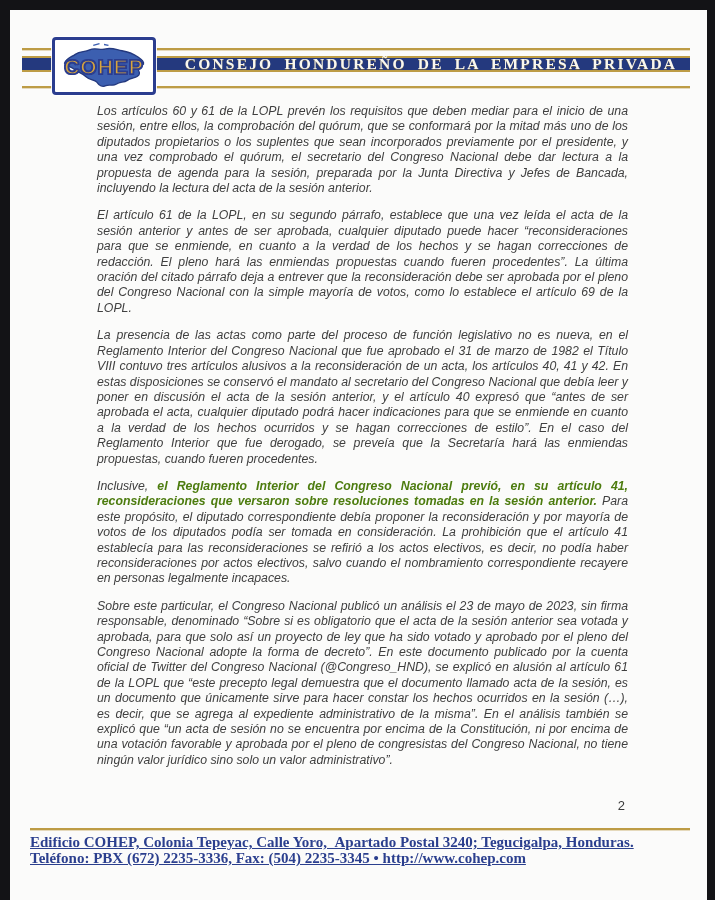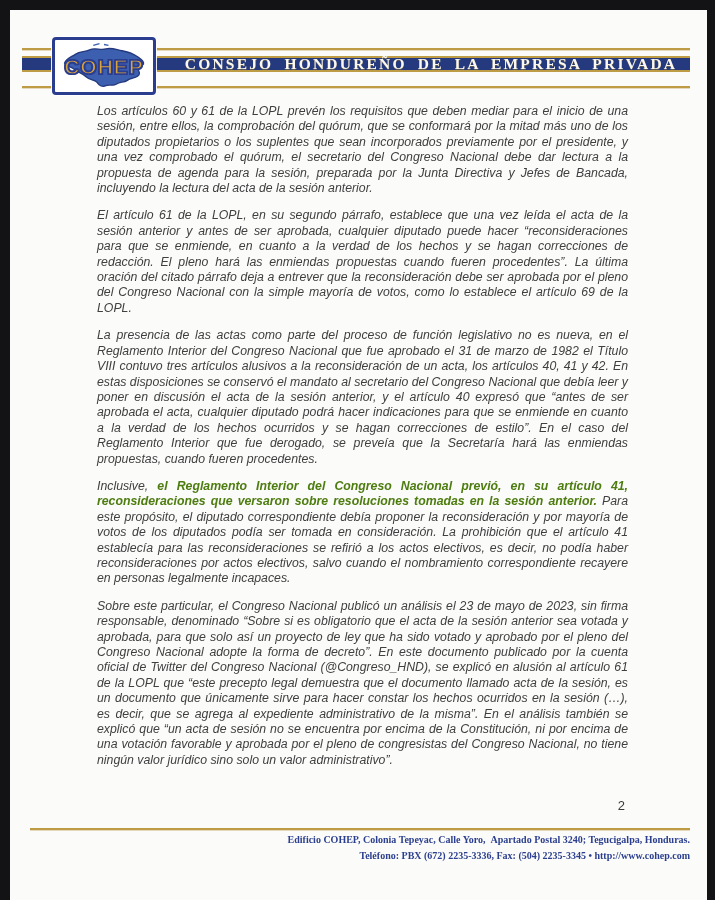--- a/index.html
+++ b/index.html
@@ -91,25 +91,26 @@
     font-size:13px;color:#3a3a3a;
   }
   
   .footer-rule{
     position:absolute;left:20px;right:17px;top:818px;height:2px;
     background:var(--gold);
     box-shadow:0 1px 0 rgba(189,156,69,.35);
   }
   .footer-line{
     position:absolute;left:20px;right:17px;
-    text-align:right;
+    text-align:left;
     font-family:"Liberation Serif",serif;
     font-weight:700;
-    font-size:10px;
+    font-size:15px;
     color:var(--footer-navy);
+    text-decoration:underline;
   }
   .footer-line.l1{top:824px;}
   .footer-line.l2{top:840px;}
 </style>
 </head>
 <body>
 
 <div class="canvas">
   <div class="page">
 

